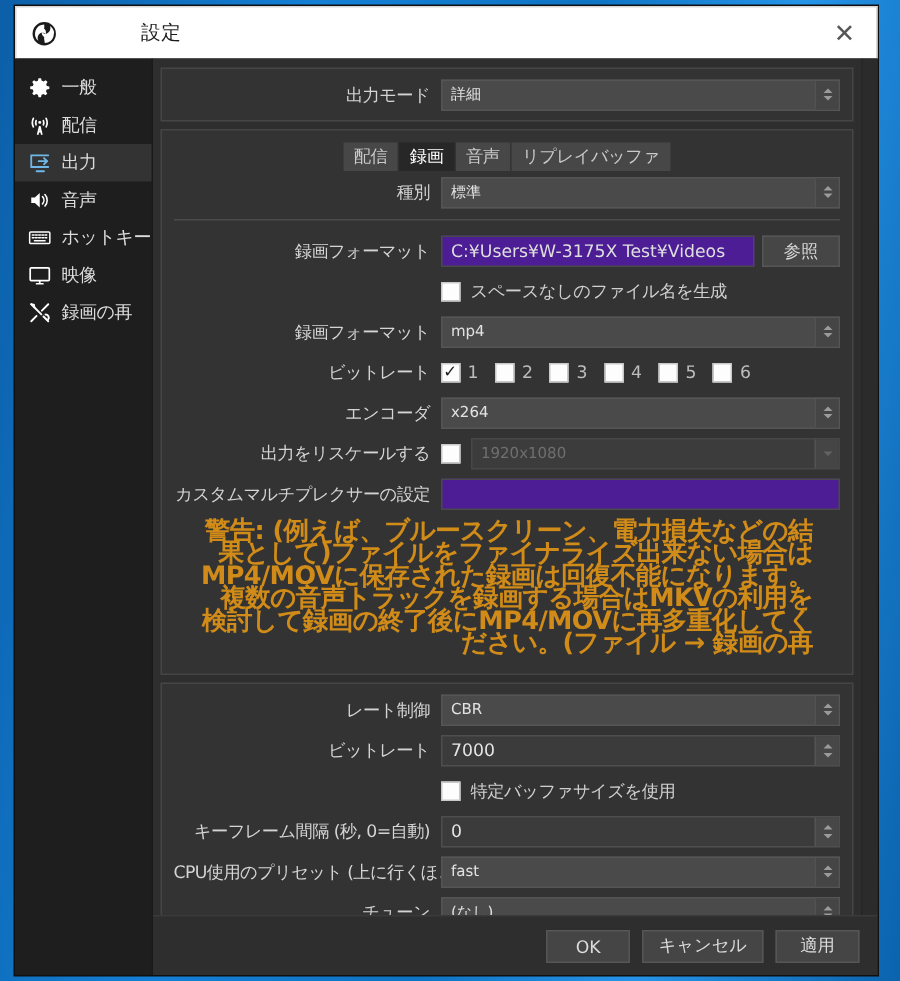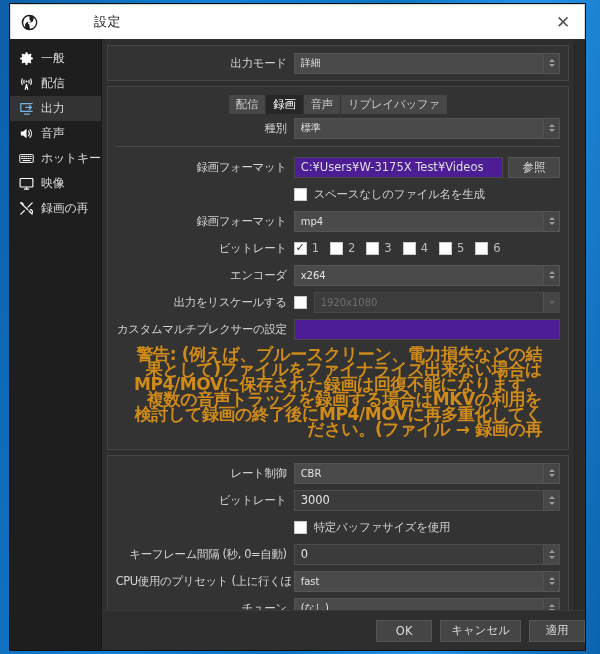--- a/index.html
+++ b/index.html
@@ -184,21 +184,21 @@
     color: #d08b18; font-size: 17px; line-height: 15px;
     text-align: right; padding: 2px 18px 6px 18px;
     letter-spacing: -.4px;
     font-weight: bold;
   }
 
   
   #footer {
     flex: 0 0 40px; display: flex; align-items: center;
     justify-content: flex-end; gap: 8px;
-    padding: 0 0 0 0; background: #2e2e2e;
+    padding: 0 12px 0 0; background: #2e2e2e;
     border-top: 1px solid #3a3a3a;
   }
   .fbtn {
     min-width: 56px; height: 22px; padding: 0 10px;
     background: #454545; border: 1px solid #565656;
     color: #dcdcdc; font-size: 11.5px;
     display: flex; align-items: center; justify-content: center;
     cursor: pointer;
   }
 </style>
@@ -458,21 +458,21 @@
                       <span class="ar-dn"></span>
                   </span>
                 </div>
               </div>
             </div>
 
             <div class="row">
               <div class="lbl">ビットレート</div>
               <div class="fld">
                 <div class="spin">
-                  <span>3000</span>
+                  <span>7000</span>
                   <span class="spinbtns">
                     <span class="ar-up"></span>
                       <span class="ar-dn"></span>
                   </span>
                 </div>
               </div>
             </div>
 
             <div class="row">
               <div class="lbl"></div>

